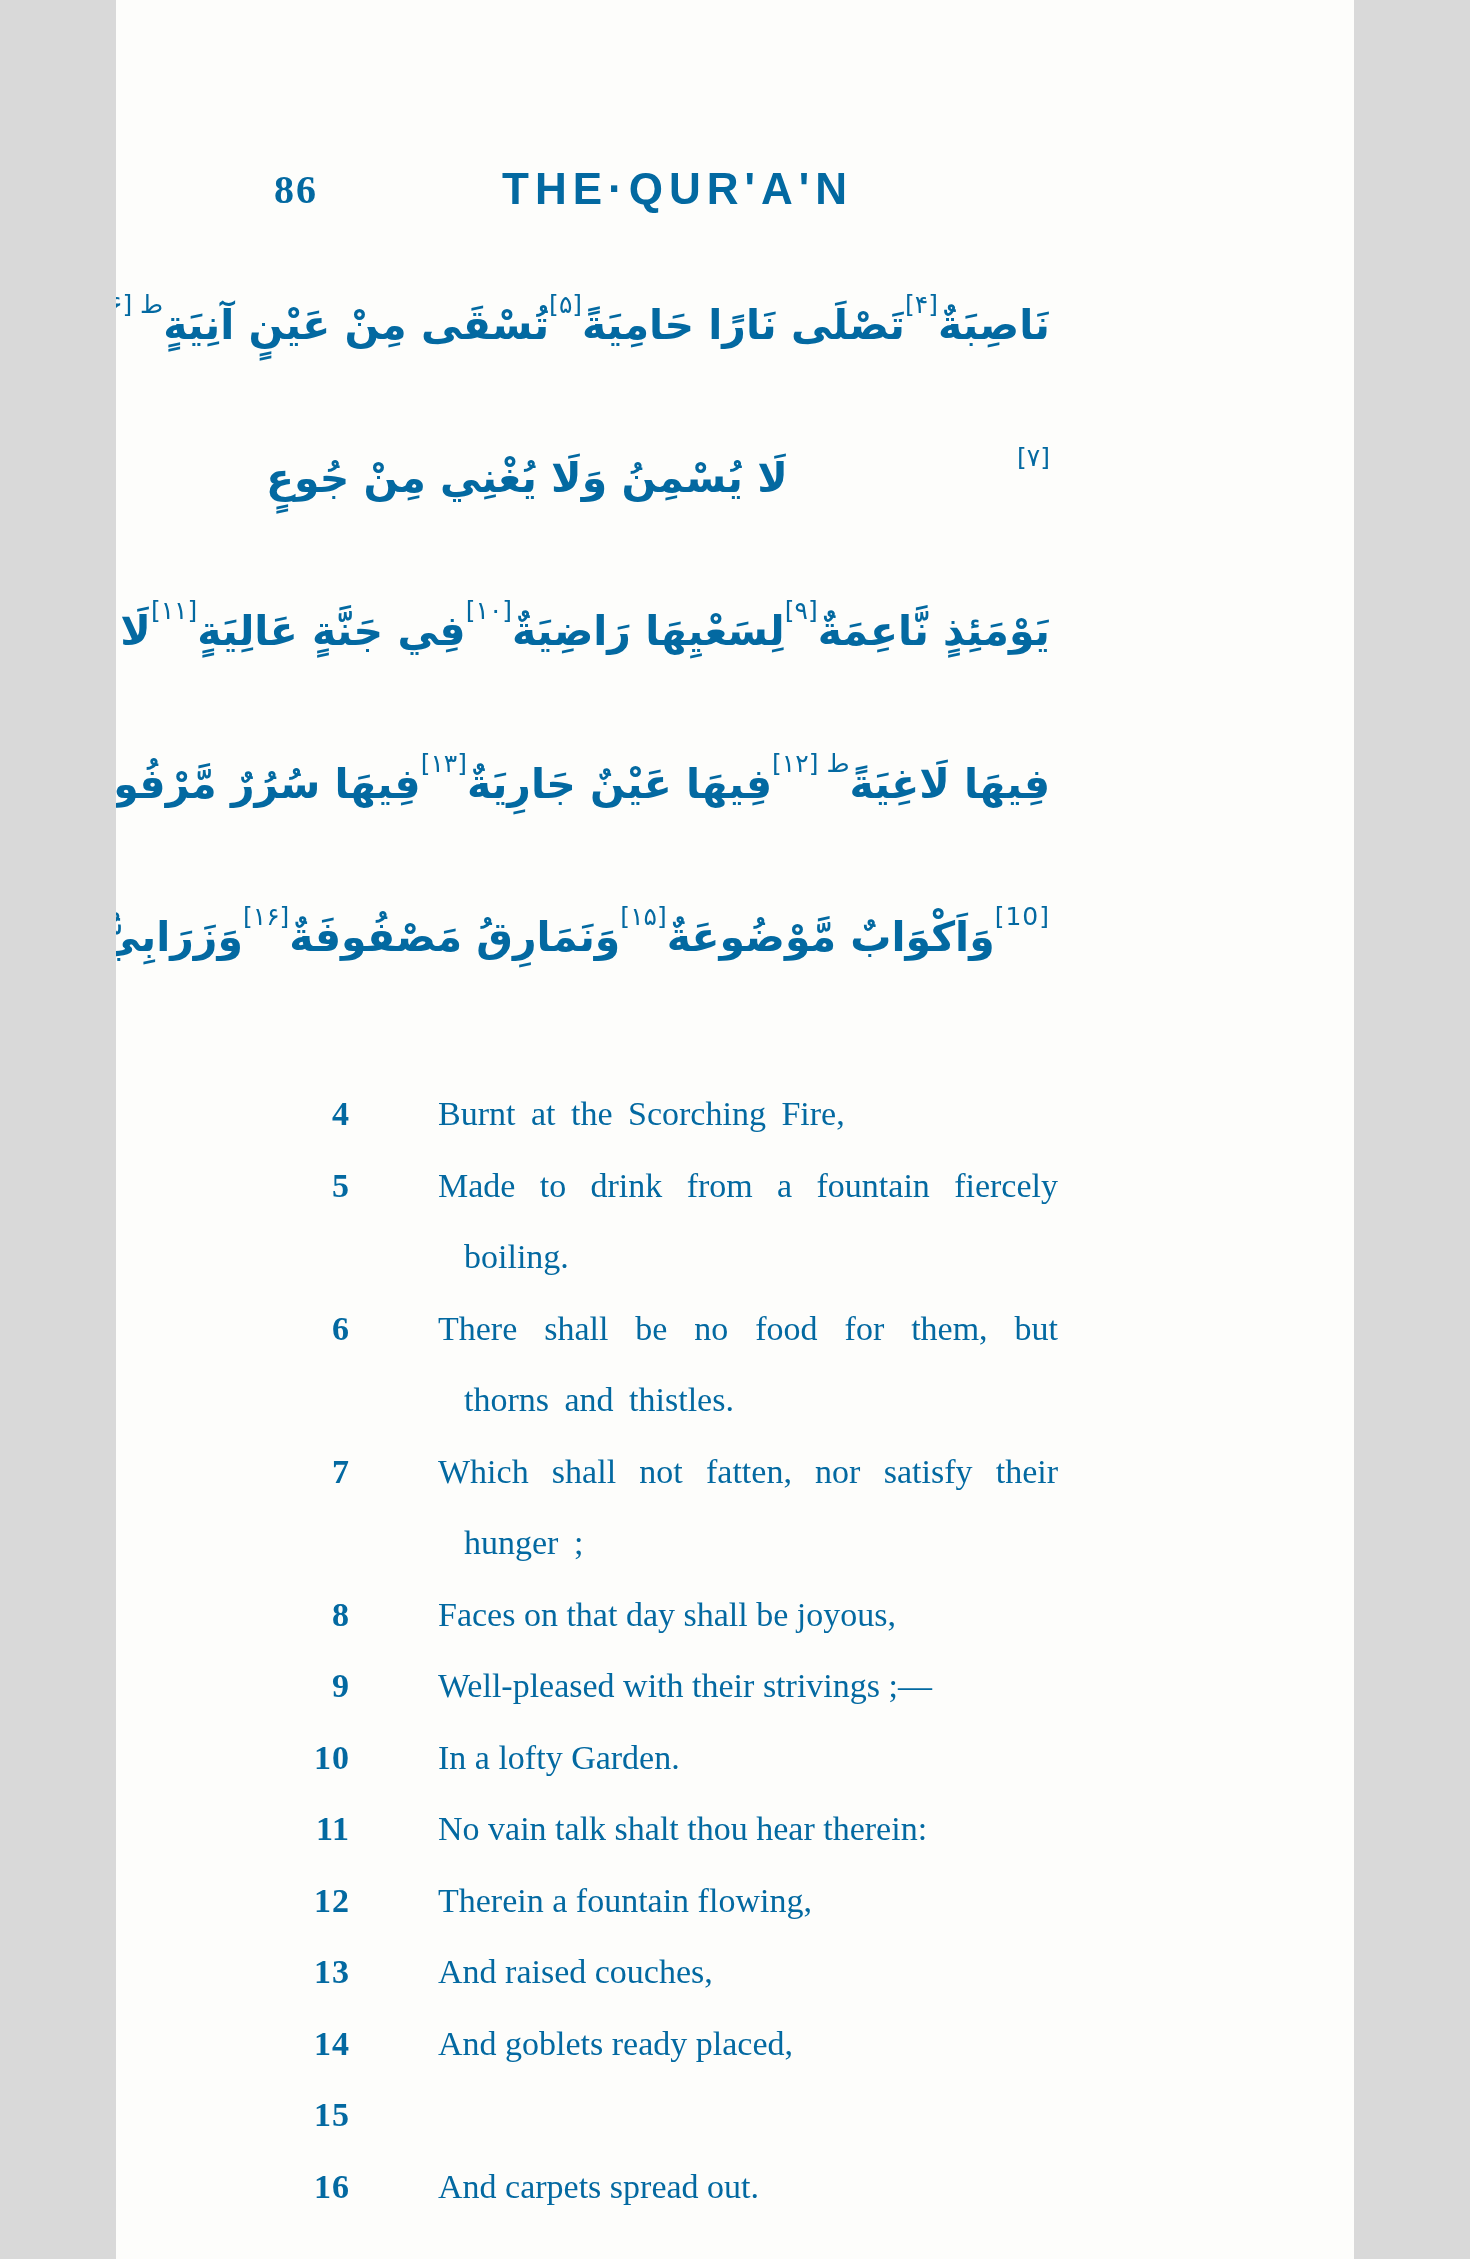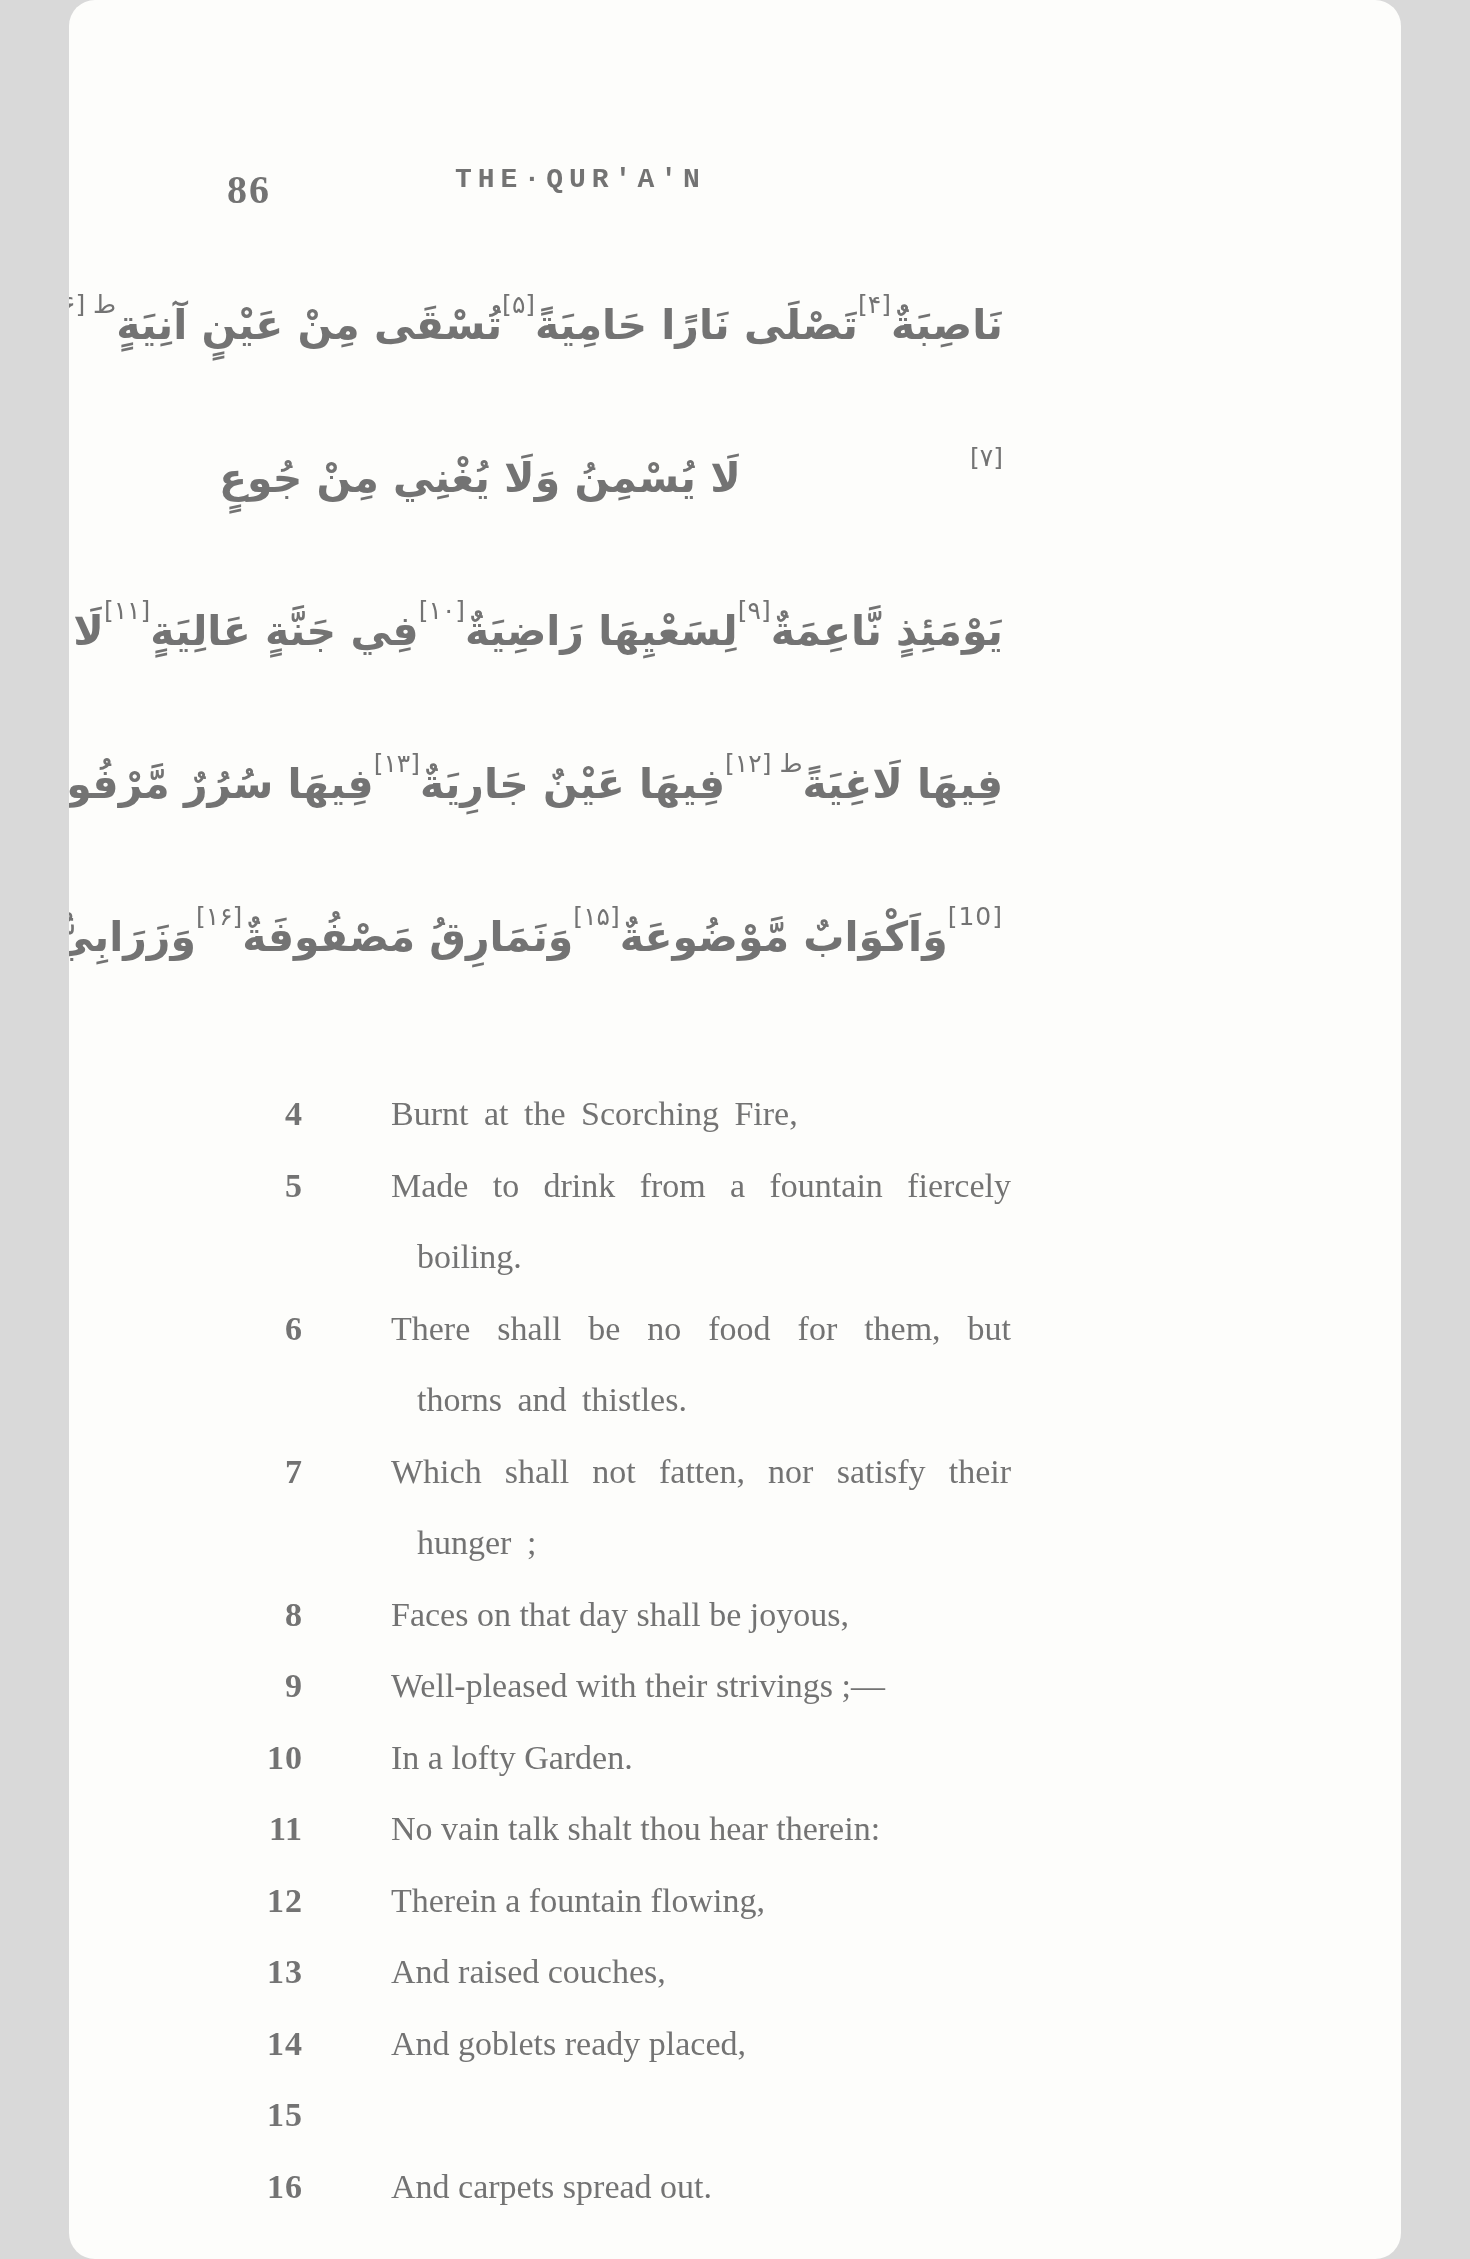--- a/index.html
+++ b/index.html
@@ -1,35 +1,34 @@
 <!DOCTYPE html>
 <html><head>
 <meta charset="utf-8">
 <style>
   html,body { margin:0; padding:0; background:#d9d9d9; }
   .page {
     position:relative;
-    width:1332px; height:2259px;
+    width:1238px; height:2259px;
     margin:0 auto;
     background:#fdfdfb;
-    color:#737373;
+    color:#0369a1;
     overflow:hidden;
-    border-radius:26px;
   }
   
   .page-header { position:absolute; top:160px; left:0; width:100%; height:60px; }
   .page-number {
     position:absolute; left:158px; top:6px;
     font-family:"Liberation Serif","DejaVu Serif",serif;
     font-size:40px; font-weight:700; letter-spacing:2px;
   }
   .page-title {
     position:absolute; left:386px; top:4px;
-    font-family:Liberation Mono, monospace;
-    font-size:28px; font-weight:700; letter-spacing:6px;
+    font-family:Liberation Sans, sans-serif;
+    font-size:44px; font-weight:700; letter-spacing:6px;
     white-space:nowrap;
   }
   
   .arabic-block {
     position:absolute; top:248px; left:150px; width:784px;
     direction:rtl;
   }
   .arabic-line {
     display:flex; justify-content:space-between; align-items:center;
     height:153px;

